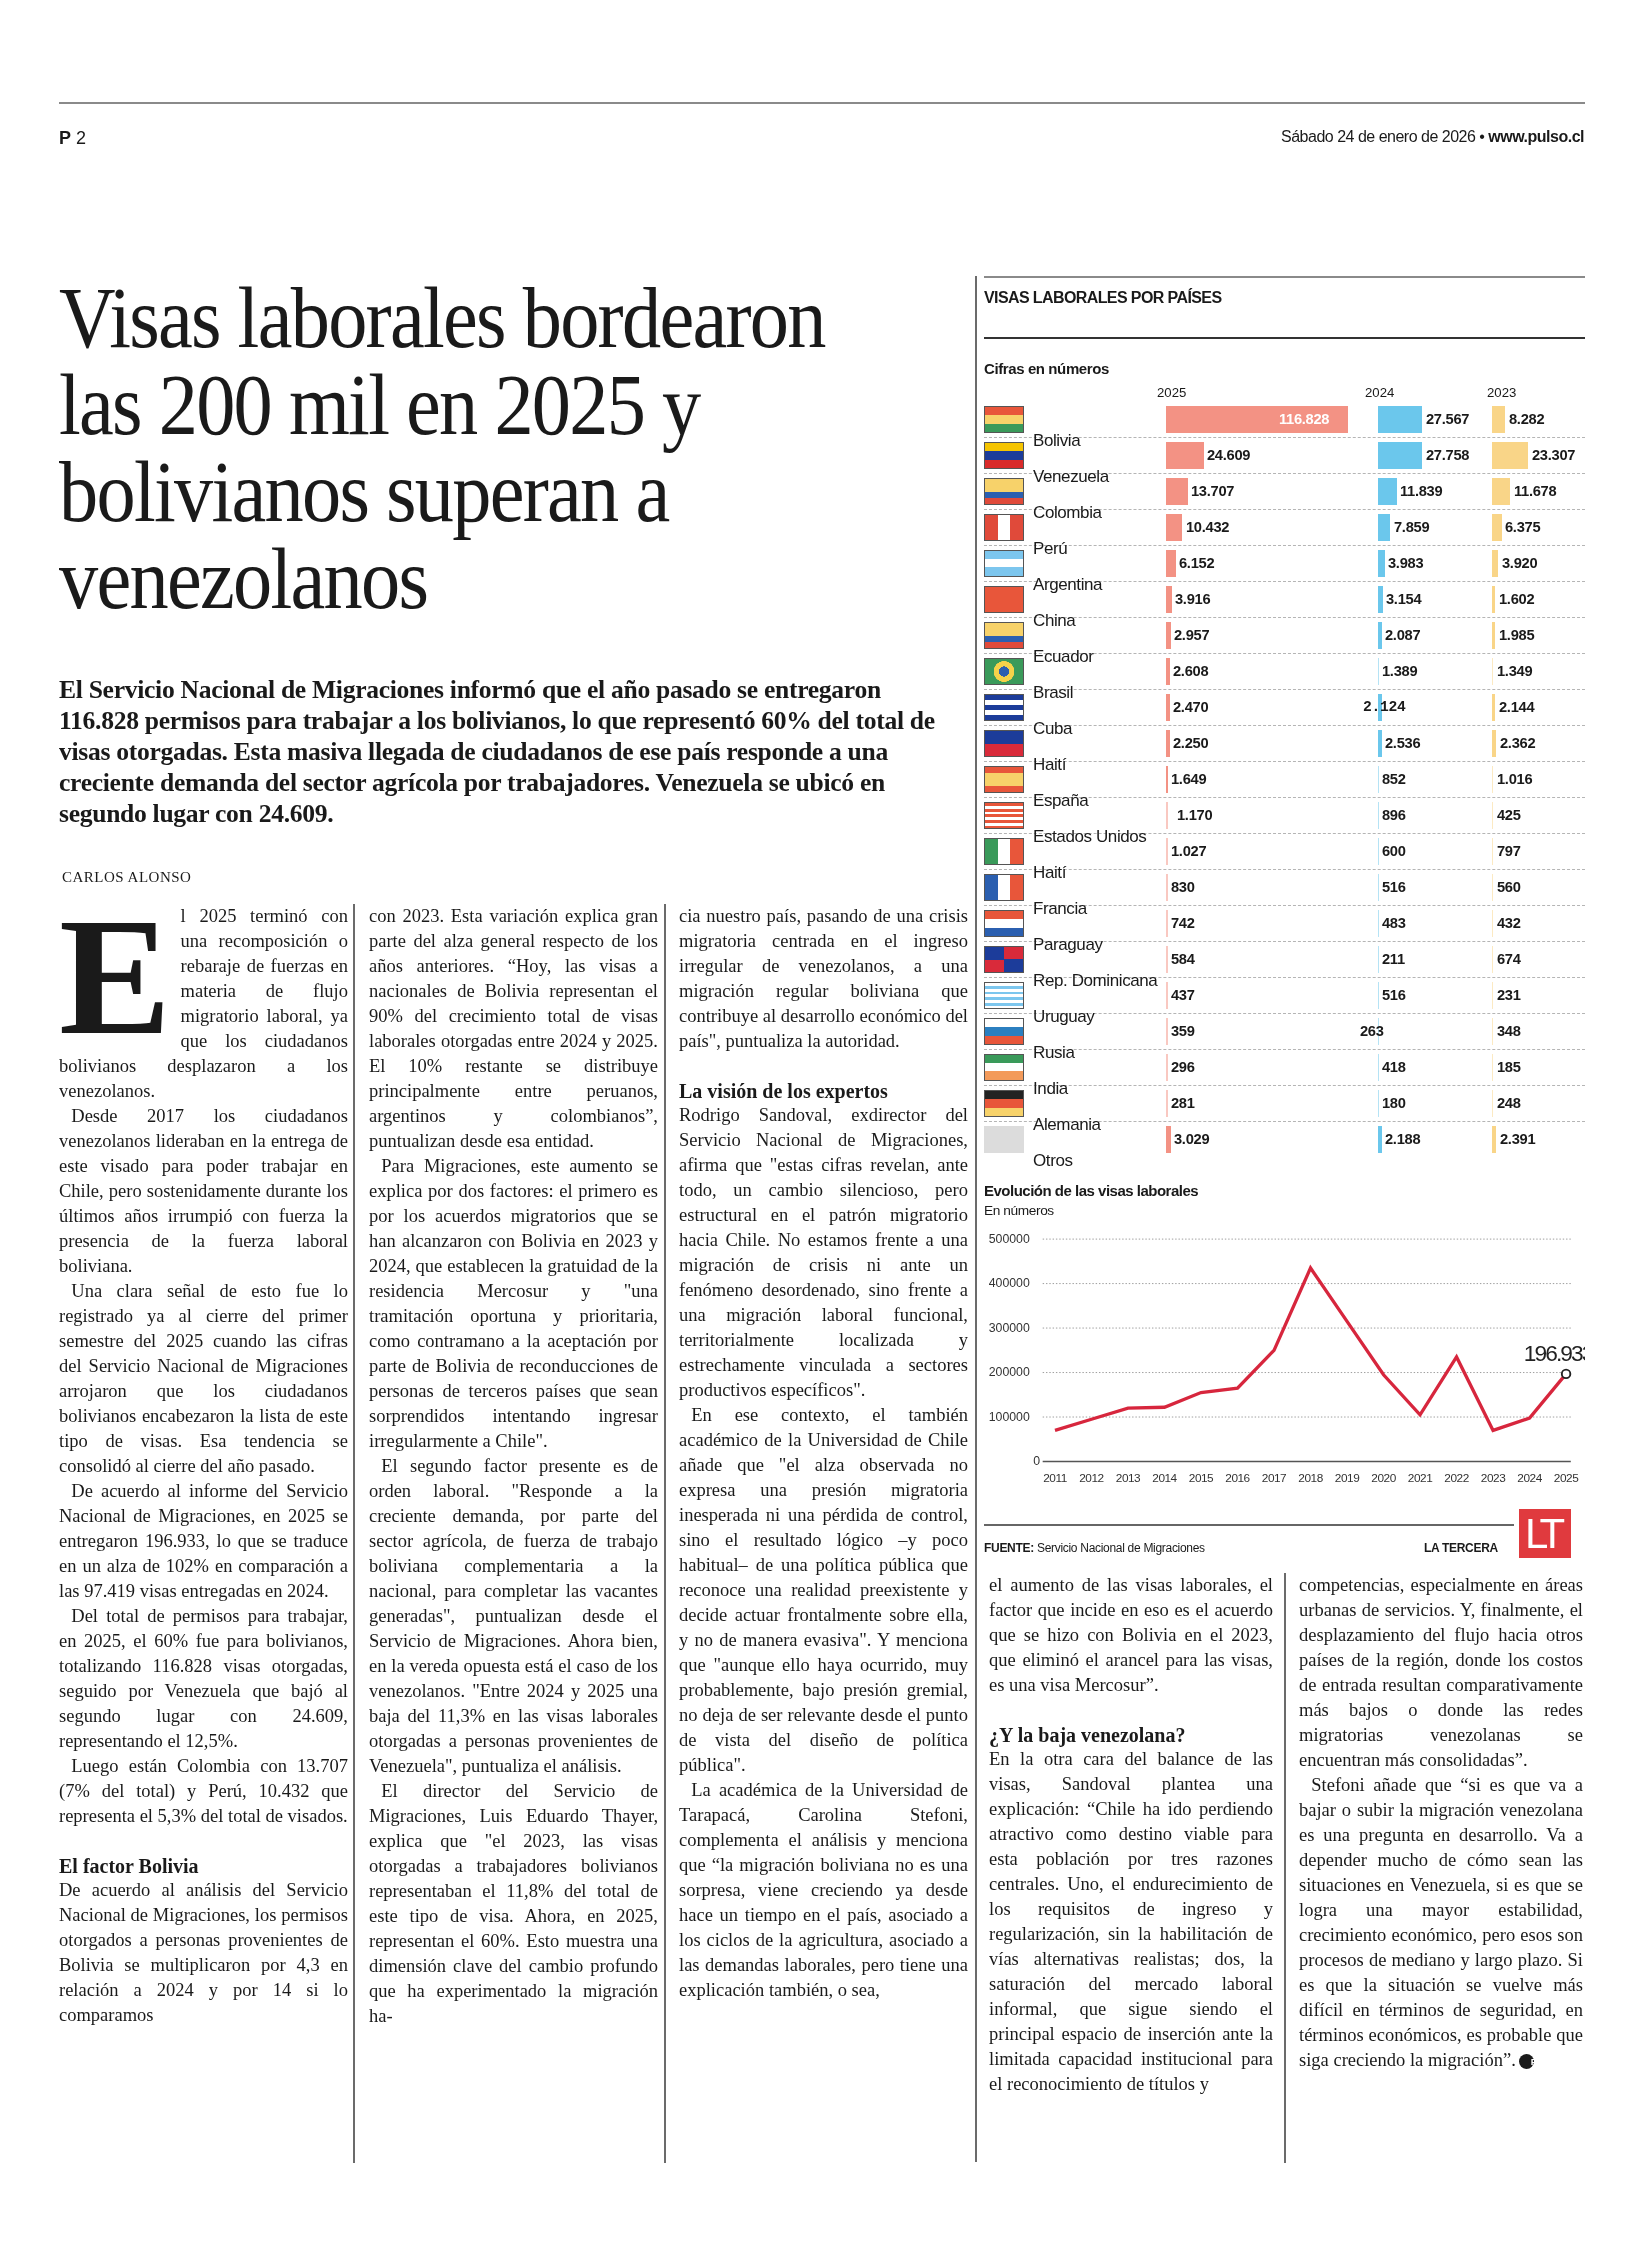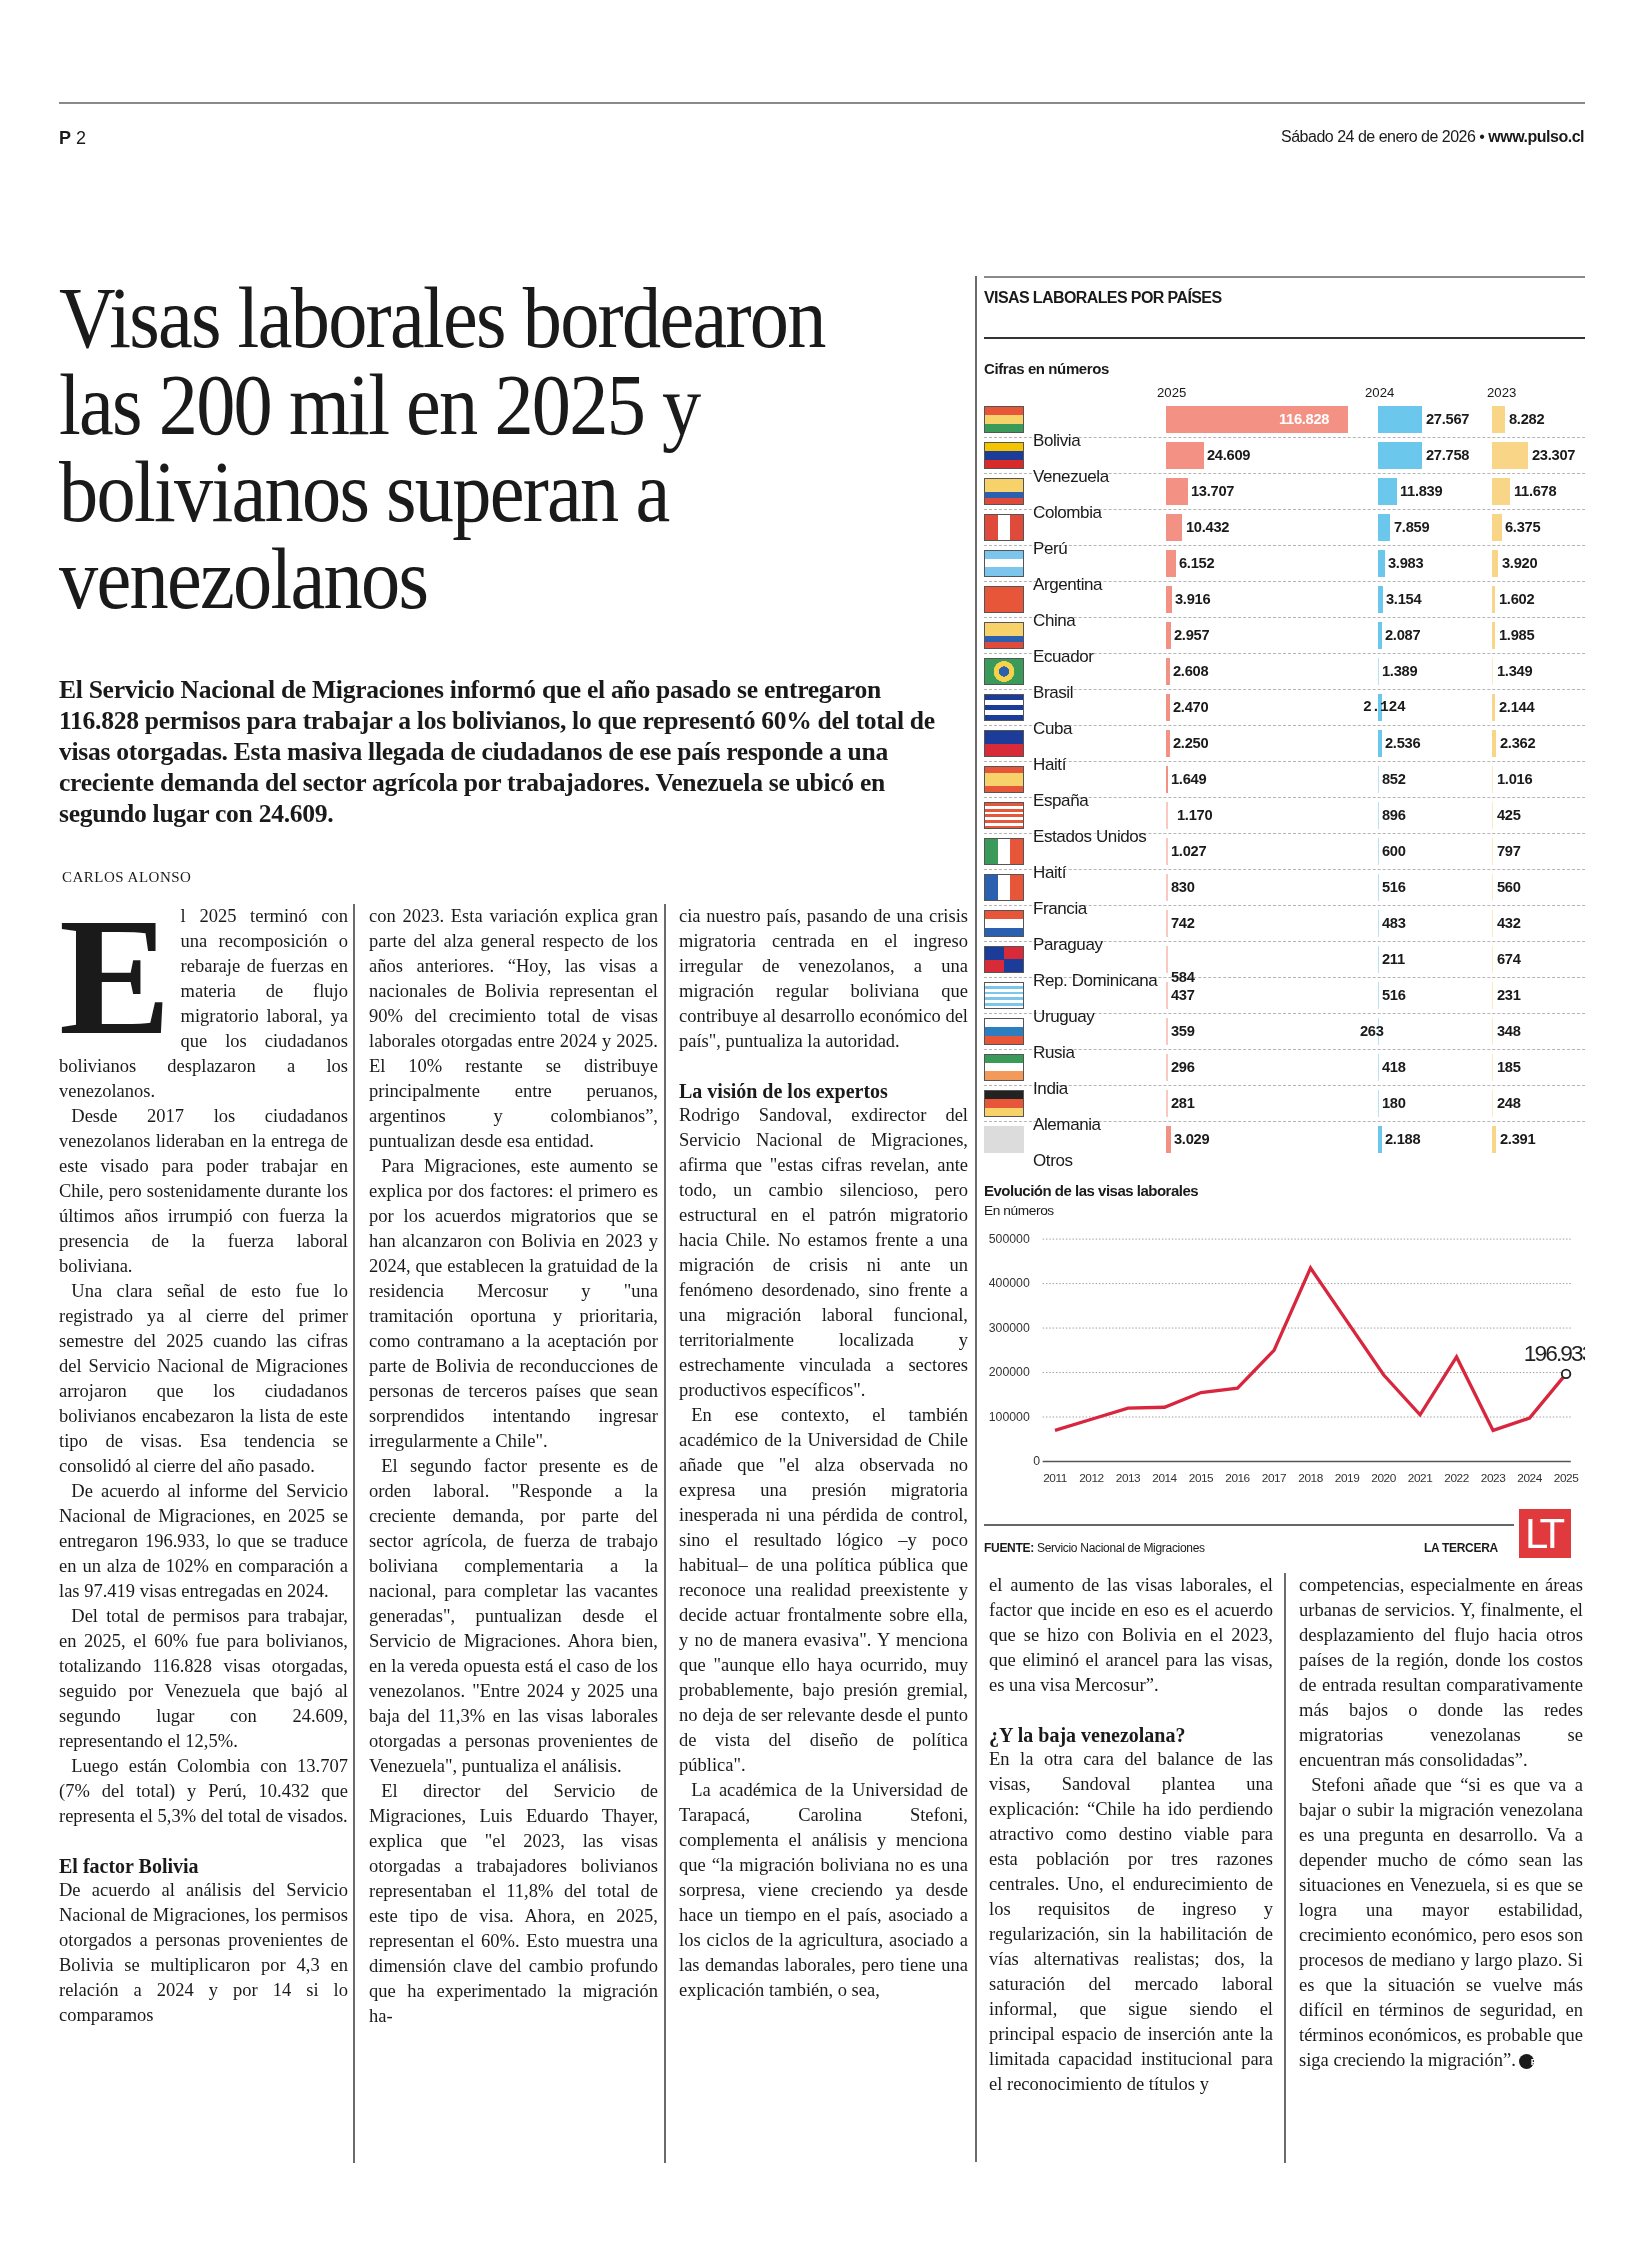--- a/index.html
+++ b/index.html
@@ -269,21 +269,21 @@
         <div class="val" style="left: 187px;">742</div>
         <div class="bar b24" style="width: 0.9px; opacity: 0.5;"></div>
         <div class="val" style="left: 398px;">483</div>
         <div class="bar b23" style="width: 0.9px; opacity: 0.5;"></div>
         <div class="val" style="left: 513px;">432</div>
       </div>
       <div class="row">
         <div class="flag" style="background: conic-gradient(rgb(217, 42, 58) 0deg, rgb(217, 42, 58) 25%, rgb(28, 60, 154) 25%, rgb(28, 60, 154) 50%, rgb(217, 42, 58) 50%, rgb(217, 42, 58) 75%, rgb(28, 60, 154) 75%);"></div>
         <div class="cname">Rep. Dominicana</div>
         <div class="bar b25" style="width: 1.9px; opacity: 0.5;"></div>
-        <div class="val" style="left: 187px; margin-top: 18px;">584</div>
+        <div class="val" style="left: 187px;">584</div>
         <div class="bar b24" style="width: 0.9px; opacity: 0.5;"></div>
         <div class="val" style="left: 398px;">211</div>
         <div class="bar b23" style="width: 0.9px; opacity: 0.5;"></div>
         <div class="val" style="left: 513px;">674</div>
       </div>
       <div class="row">
         <div class="flag" style="background: repeating-linear-gradient(rgb(255, 255, 255) 0px, rgb(255, 255, 255) 2.8px, rgb(124, 198, 238) 2.8px, rgb(124, 198, 238) 5.7px);"></div>
         <div class="cname">Uruguay</div>
         <div class="bar b25" style="width: 1.9px; opacity: 0.5;"></div>
         <div class="val" style="left: 187px;">437</div>

